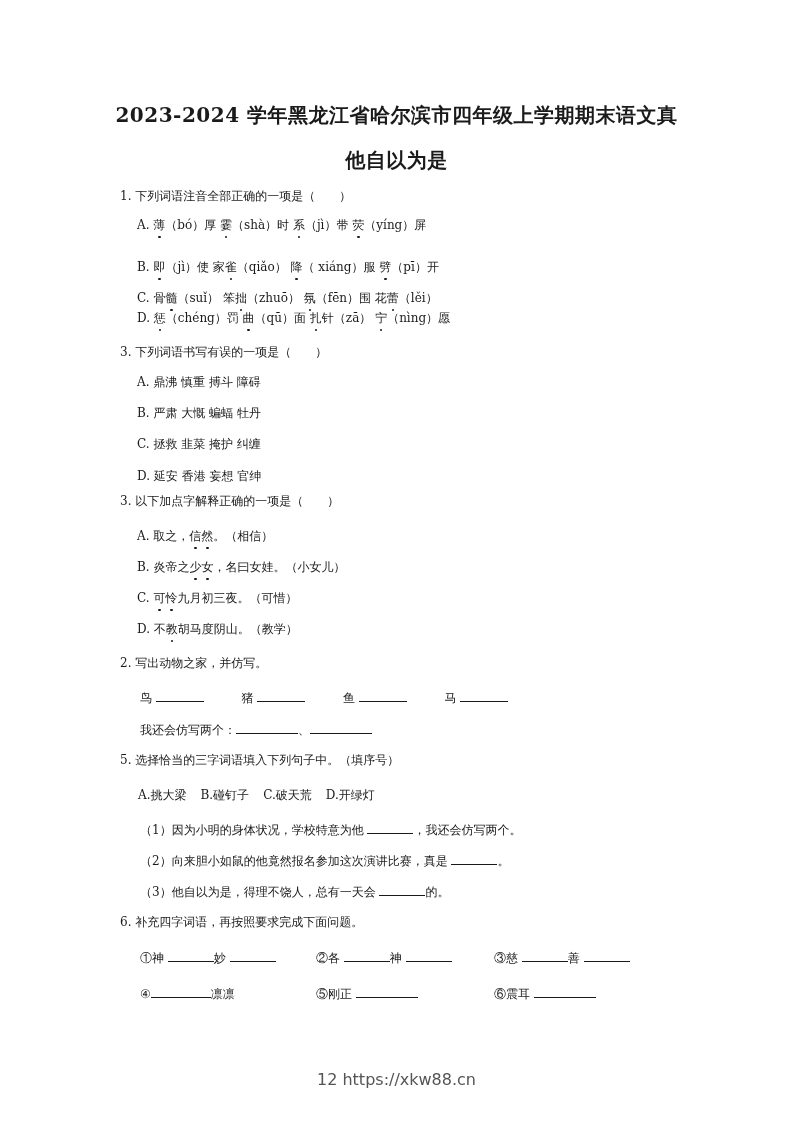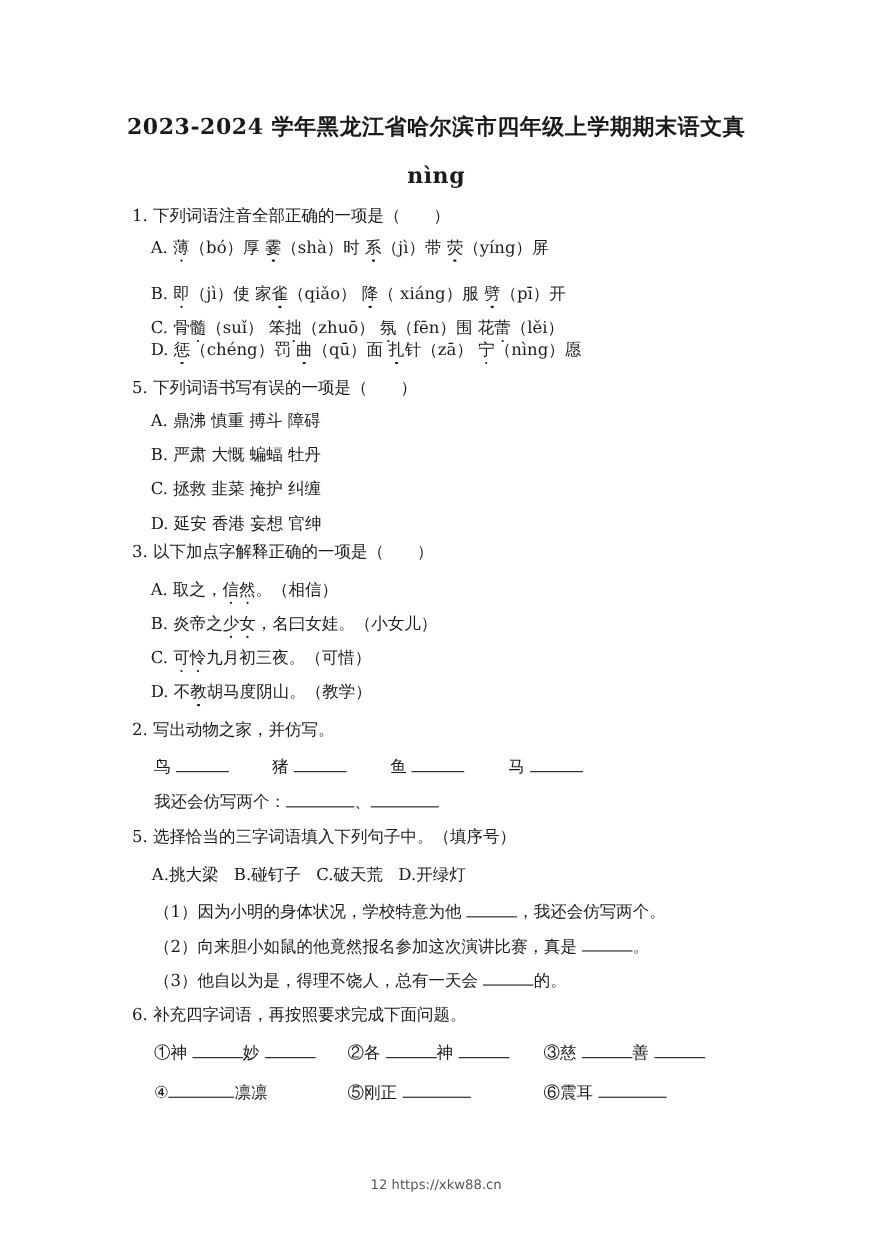--- a/index.html
+++ b/index.html
@@ -2,47 +2,47 @@
 <html><head>
 <meta charset="utf-8">
 <style>
   html, body { margin: 0; padding: 0; background: #ffffff; }
   body { width: 793px; height: 1122px; position: relative; overflow: hidden;
          font-family: "DejaVu Serif", "Liberation Serif", serif; color: #1a1a1a; }
   .title { position: absolute; left: 0; width: 793px; text-align: center;
            font-weight: bold; font-size: 20px; letter-spacing: 0.5px; }
   .t1 { top: 102px; }
   .t2 { top: 147px; }
-  .line { position: absolute; font-size: 15px; white-space: nowrap; line-height: 18px; }
+  .line { position: absolute; font-size: 12px; white-space: nowrap; line-height: 18px; }
   .q { left: 120px; }
   .opt { left: 137px; }
   .sub { left: 140px; }
   .dot { position: relative; display: inline-block; }
   .dot::after { content: ""; position: absolute; left: 50%; bottom: -4px; width: 2.5px; height: 2.5px;
                 margin-left: -1.25px; background: #1a1a1a; border-radius: 50%; }
   .blank { display: inline-block; border-bottom: 1px solid #1a1a1a; height: 14px; vertical-align: baseline; }
   .w48 { width: 48px; } .w46 { width: 46px; }
   .w60 { width: 60px; } .w62 { width: 62px; }
   .sp { display: inline-block; }
   .footer { position: absolute; top: 1070px; left: 0; width: 793px; text-align: center;
-            font-family: "DejaVu Sans", "Liberation Sans", sans-serif; font-size: 12px; color: #555; }
+            font-family: "DejaVu Sans", "Liberation Sans", sans-serif; font-size: 16px; color: #555; }
 </style>
 </head>
 <body>
 
 <div class="title t1">2023-2024 学年黑龙江省哈尔滨市四年级上学期期末语文真</div>
-<div class="title t2">nìng</div>
+<div class="title t2">他自以为是</div>
 
 <div class="line q" style="top:187px">1. 下列词语注音全部正确的一项是（　　）</div>
 <div class="line opt" style="top:216px">A. <span class="dot">薄</span>（bó）厚 <span class="dot">霎</span>（shà）时 <span class="dot">系</span>（jì）带 <span class="dot">荧</span>（yíng）屏</div>
 <div class="line opt" style="top:258px">B. <span class="dot">即</span>（jì）使 家<span class="dot">雀</span>（qiǎo） <span class="dot">降</span>（ xiáng）服 <span class="dot">劈</span>（pī）开</div>
 <div class="line opt" style="top:289px">C. 骨<span class="dot">髓</span>（suǐ） 笨<span class="dot">拙</span>（zhuō） <span class="dot">氛</span>（fēn）围 花<span class="dot">蕾</span>（lěi）</div>
 <div class="line opt" style="top:309px">D. <span class="dot">惩</span>（chéng）罚 <span class="dot">曲</span>（qū）面 <span class="dot">扎</span>针（zā） <span class="dot">宁</span>（nìng）愿</div>
 
-<div class="line q" style="top:343px">5. 下列词语书写有误的一项是（　　）</div>
+<div class="line q" style="top:343px">3. 下列词语书写有误的一项是（　　）</div>
 <div class="line opt" style="top:373px">A. 鼎沸 慎重 搏斗 障碍</div>
 <div class="line opt" style="top:404px">B. 严肃 大慨 蝙蝠 牡丹</div>
 <div class="line opt" style="top:435px">C. 拯救 韭菜 掩护 纠缠</div>
 <div class="line opt" style="top:467px">D. 延安 香港 妄想 官绅</div>
 
 <div class="line q" style="top:492px">3. 以下加点字解释正确的一项是（　　）</div>
 <div class="line opt" style="top:527px">A. 取之，<span class="dot">信</span><span class="dot">然</span>。（相信）</div>
 <div class="line opt" style="top:558px">B. 炎帝之<span class="dot">少</span><span class="dot">女</span>，名曰女娃。（小女儿）</div>
 <div class="line opt" style="top:589px">C. <span class="dot">可</span><span class="dot">怜</span>九月初三夜。（可惜）</div>
 <div class="line opt" style="top:620px">D. 不<span class="dot">教</span>胡马度阴山。（教学）</div>

